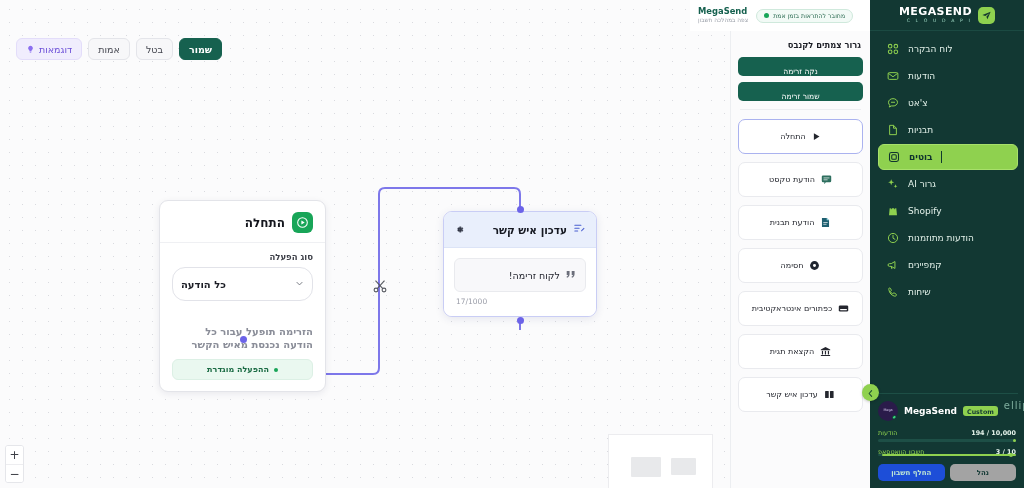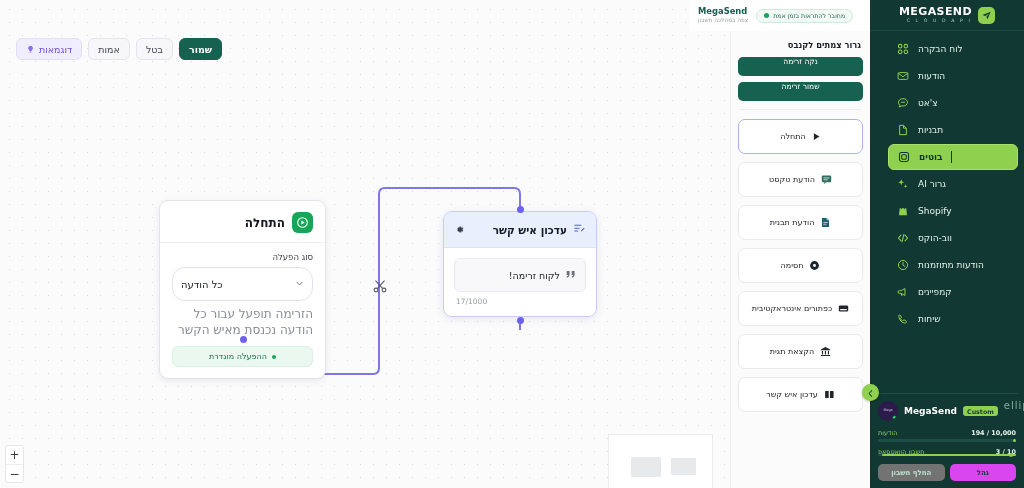--- a/index.html
+++ b/index.html
@@ -47,28 +47,28 @@
   }
   #node-start .ns-head {
     display: flex; align-items: center; gap: 7px; padding: 11px 12px 9px 12px;
     border-bottom: 1px solid #eff0f3;
   }
   .ns-badge {
     width: 21px; height: 21px; border-radius: 6px; background: #18a558;
     display: flex; align-items: center; justify-content: center; flex: 0 0 auto;
   }
   .ns-title { font-size: 12px; font-weight: bold; color: #14161d; }
-  .ns-body { padding: 9px 12px 11px 12px; }
+  .ns-body { padding: 9px 12px 11px 12px; font-weight: bold; }
   .ns-label { font-size: 8.5px; color: #3e4049; margin-bottom: 5px; }
   .ns-select {
     height: 26px; border: 1px solid #e2e3e9; border-radius: 13px; background: #fff;
     display: flex; align-items: center; justify-content: space-between;
     padding: 16px 8px; font-size: 10px; color: #1c1e26; cursor: pointer;
   }
-  .ns-help { font-size: 12px; color: #8a8d98; margin-top: 6px; line-height: 1.3; }
+  .ns-help { font-size: 10px; color: #8a8d98; margin-top: 24px; line-height: 1.3; }
   .ns-status {
     margin-top: 8px; height: 21px; border-radius: 6px; background: #eaf8f0;
     border: 1px solid #dcf0e5; display: flex; align-items: center; justify-content: center;
     gap: 5px; font-size: 8px; color: #1b6b44;
   }
   .dot-green { width: 4px; height: 4px; border-radius: 50%; background: #18a558; }
 
   
   #node-update {
     position: absolute; left: 443px; top: 211px; width: 154px;
@@ -124,21 +124,21 @@
     height: 31px; background: #fff; border-bottom: 1px solid #eceef1;
     display: flex; align-items: center; justify-content: flex-start;
     padding: 0 7px; gap: 4px;
   }
   .rp-title { font-size: 9.5px; font-weight: bold; color: #151821; }
   .rp-sub { font-size: 6.3px; color: #9c9fa9; }
   #rp-scroll { height: 457px; overflow: hidden; padding: 0 7px; }
   .rp-section-title { font-size: 8.3px; font-weight: bold; color: #1b1d25; padding: 9px 2px 7px 2px; }
   .rp-mainbtn {
     height: 19px; border-radius: 5px; background: #16614f; color: #fff;
-    display: flex; align-items: flex-start; justify-content: center;
+    display: flex; align-items: flex-end; justify-content: center;
     font-size: 7.6px; margin-bottom: 6px; cursor: pointer;
   }
   .rp-divider { height: 1px; background: #eceef1; margin: 8px 2px 9px 2px; }
   .rp-item {
     height: 35px; border: 1px solid #e9eaee; border-radius: 7px; background: #fff;
     display: flex; align-items: center; justify-content: center; gap: 6px;
     font-size: 8px; color: #22242c; margin-bottom: 8px; cursor: pointer;
   }
   .rp-item.active { border: 1.5px solid #aab2ef; }
   .rp-item .ri-ico { display: inline-flex; align-items: center; }
@@ -161,21 +161,21 @@
     gap: 6px; border-bottom: 1px solid #1b4a42;
   }
   .logo-mark {
     width: 17px; height: 17px; border-radius: 5px; background: #8fd14f;
     display: flex; align-items: center; justify-content: center;
   }
   .logo-text { display: flex; flex-direction: column; align-items: flex-start; line-height: 1; }
   .logo-name { font-size: 11px; font-weight: bold; color: #ffffff; letter-spacing: .4px; }
   .logo-sub { font-size: 4.6px; color: #9fd8c4; letter-spacing: 2.1px; margin-top: 1.5px; }
 
-  #sb-nav { padding: 5px 6px 0 18px; text-align: center; }
+  #sb-nav { padding: 5px 6px 0 8px; text-align: center; }
   .sb-item {
     height: 26px; border-radius: 6px; display: flex; flex-direction: row-reverse;
     align-items: center; justify-content: flex-start; gap: 8px; padding: 0 8px;
     font-size: 9px; color: #e3f1ea; cursor: pointer; margin-bottom: 1px;
   }
   .sb-item .sb-ico { display: inline-flex; align-items: center; width: 14px; justify-content: center; }
   .sb-item.selected {
     background: #8fd14f; color: #10342e; font-weight: bold;
     border: 1px solid #a8e06b;
   }
@@ -220,22 +220,22 @@
   .meter-fill { height: 100%; border-radius: 2px; background: #8fd14f; }
   .meter-knob {
     position: absolute; top: -1px; width: 4.5px; height: 4.5px; border-radius: 50%;
     background: #8fd14f;
   }
   .acc-btns { display: flex; flex-direction: row-reverse; gap: 5px; padding: 2px 2px 0 2px; }
   .acc-btn {
     flex: 1; height: 17px; border-radius: 5px; display: flex; align-items: center;
     justify-content: center; font-size: 7px; cursor: pointer; font-weight: bold;
   }
-  .acc-btn.dark { background: #737373; color: #bfe6d4; }
-  .acc-btn.lime { background: #d946ef; color: #123833; }
+  .acc-btn.dark { background: #1d4ed8; color: #bfe6d4; }
+  .acc-btn.lime { background: #a3a3a3; color: #123833; }
 
   
   #top-strip {
     position: absolute; left: 690px; top: 0; width: 180px; height: 31px;
     background: #ffffff; display: flex; flex-direction: row-reverse;
     align-items: center; justify-content: flex-start; gap: 8px;
     padding: 0 8px; z-index: 19; direction: rtl;
   }
   .ts-names { display: flex; flex-direction: column; align-items: flex-end; line-height: 1.15; }
   .ts-title { font-size: 8.4px; font-weight: bold; color: #16614f; }
@@ -575,30 +575,20 @@
       <div class="sb-item">
         <span class="sb-ico">
           <svg width="12" height="12" viewBox="0 0 16 16">
               <path d="M3.6 4.4h8.8l.9 9.4H2.7z" fill="#8fd14f"></path>
               <path d="M5.8 5.6V4.1a2.2 2.2 0 0 1 4.4 0v1.5" fill="none" stroke="#123833" stroke-width="1.2"></path>
             </svg>
         </span>
         <span>Shopify</span>
       </div>
 
-      <div class="sb-item">
-        <span class="sb-ico">
-          <svg width="12" height="12" viewBox="0 0 16 16" fill="none" stroke="#8fd14f" stroke-width="1.4" stroke-linecap="round">
-              <path d="M5.4 4.2 L2 8 L5.4 11.8"></path>
-              <path d="M10.6 4.2 L14 8 L10.6 11.8"></path>
-              <line x1="9.3" y1="3.2" x2="6.7" y2="12.8"></line>
-            </svg>
-        </span>
-        <span>ווב-הוקס</span>
-      </div>
 
       <div class="sb-item">
         <span class="sb-ico">
           <svg width="12" height="12" viewBox="0 0 16 16" fill="none" stroke="#8fd14f" stroke-width="1.3">
               <circle cx="8" cy="8" r="6.1"></circle>
               <path d="M8 4.4 V8.2 L10.6 9.8" stroke-linecap="round"></path>
             </svg>
         </span>
         <span>הודעות מתוזמנות</span>
       </div>

